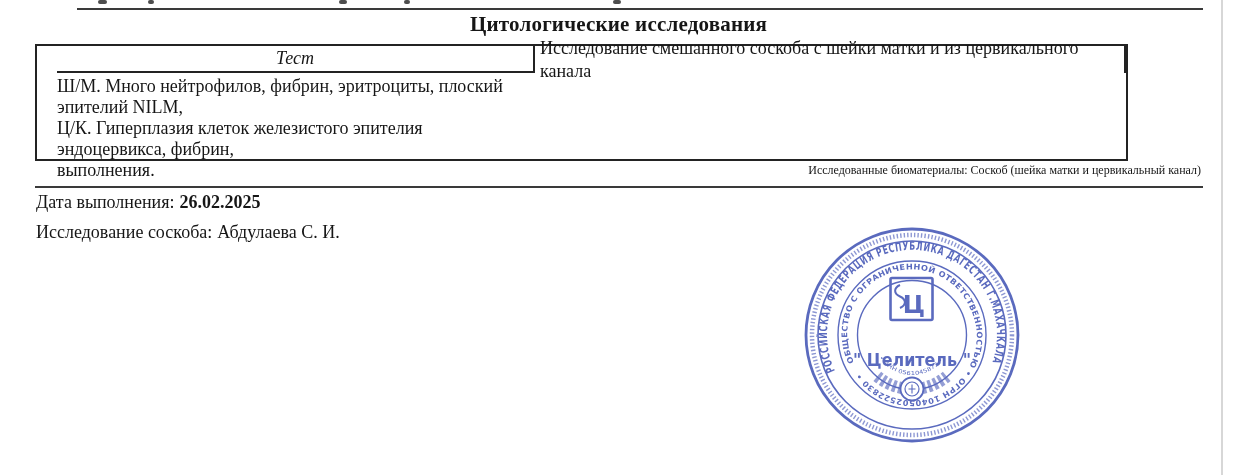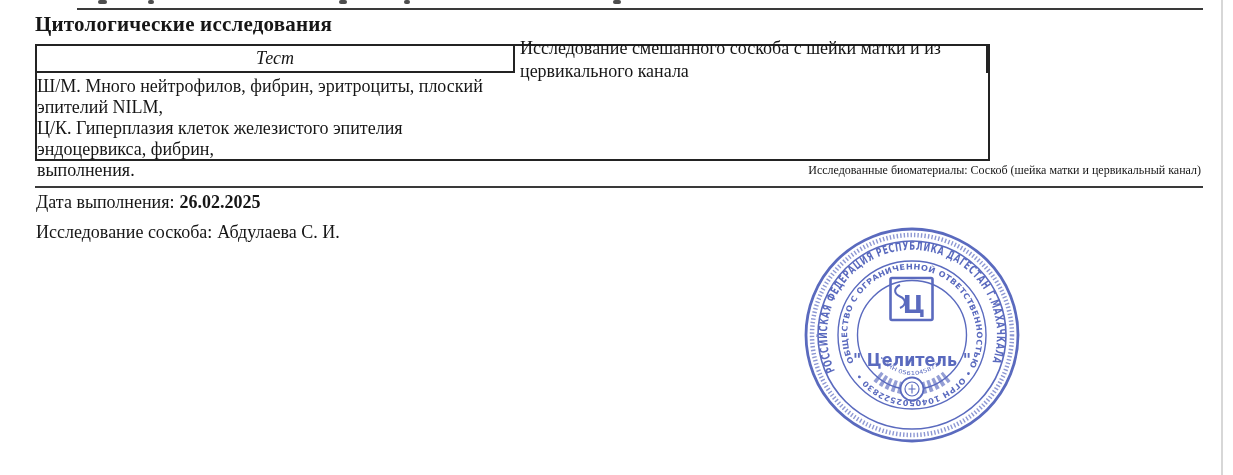--- a/index.html
+++ b/index.html
@@ -5,26 +5,26 @@
   html,body{margin:0;padding:0;}
   body{
     width:1233px;height:475px;position:relative;overflow:hidden;
     background:#ffffff;color:#161616;
     font-family:"Liberation Serif", serif;
   }
   .frag{position:absolute;top:0;height:4px;background:#2f2f2f;border-radius:2px;opacity:.85;}
   .rule{position:absolute;height:2px;background:#3a3a3a;}
   .title{
     position:absolute;left:35px;top:12px;width:1167px;
-    font-size:21px;font-weight:bold;letter-spacing:.2px;
+    text-align:center;font-size:21px;font-weight:bold;letter-spacing:.2px;
   }
   .tbl{
-    position:absolute;left:35px;top:44px;width:955px;height:117px;
+    position:absolute;left:35px;top:44px;width:1093px;height:117px;
     border:2px solid #232323;box-sizing:border-box;
-    display:grid;grid-template-columns:478px 1fr;grid-template-rows:27px 1fr;
+    display:grid;grid-template-columns:478px 1fr;grid-template-rows:27px 1fr;padding-left:20px;
   }
   .hc{
     font-style:italic;font-size:18px;
     display:flex;align-items:center;justify-content:center;
     border-bottom:2px solid #232323;box-sizing:border-box;
   }
   .hc1{border-right:2px solid #232323;}
   .tc{
     border-right:2px solid #232323;box-sizing:border-box;
     font-size:18px;line-height:23px;padding:3px 10px 3px 5px;

